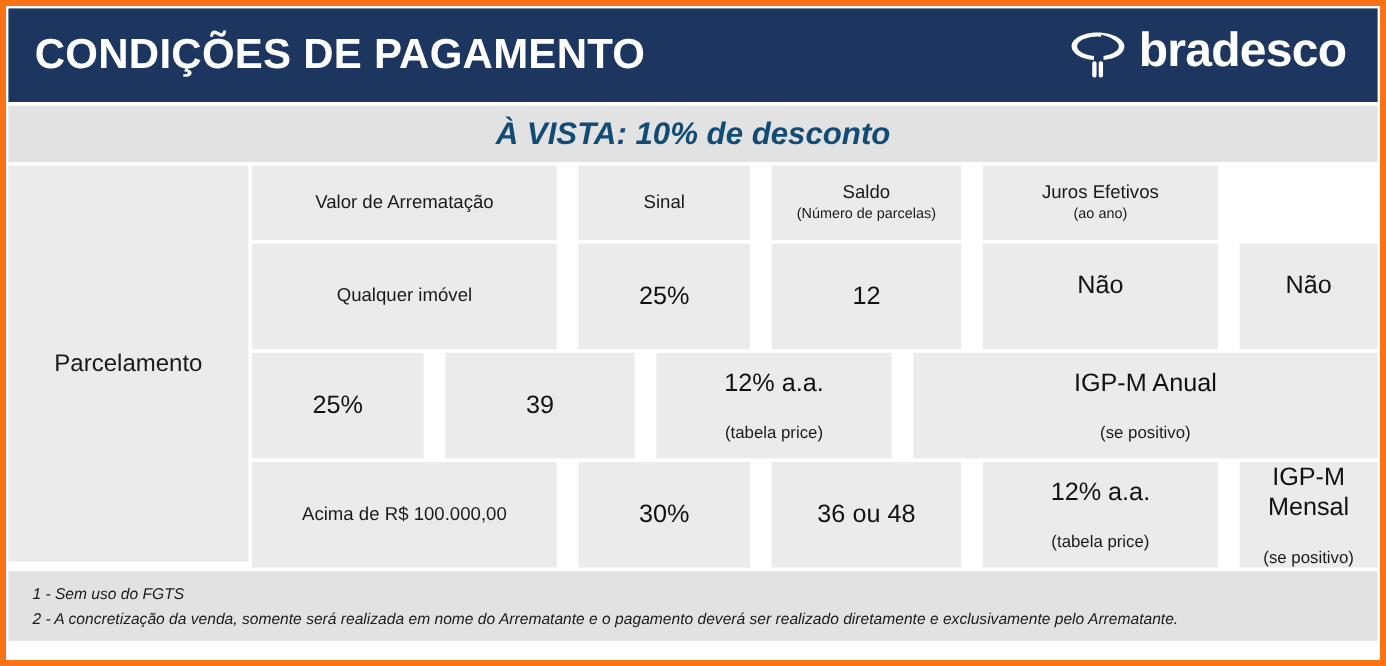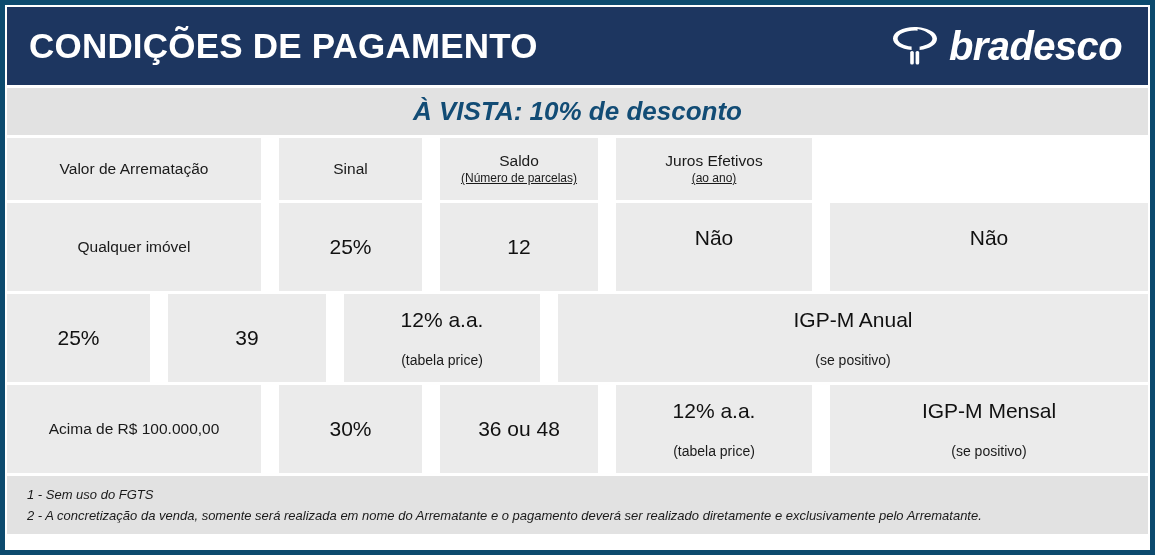--- a/index.html
+++ b/index.html
@@ -11,21 +11,21 @@
     font-family: "Liberation Sans", sans-serif;
     -webkit-font-smoothing: antialiased;
   }
 
   .sheet {
     position: relative;
     width: 1155px;
     height: 555px;
     box-sizing: border-box;
     background: #ffffff;
-    border: 5px solid #0c4a6e;
+    border: 5px solid #f97316;
     overflow: hidden;
   }
 
   
   .header-bar {
     position: relative;
     height: 78px;
     margin: 2px 2px 0 2px;
     background: #1d3660;
     display: flex;
@@ -36,23 +36,22 @@
   }
   .header-title {
     color: #ffffff;
     font-size: 35px;
     font-weight: bold;
     letter-spacing: 0.2px;
     white-space: nowrap;
   }
   .brand {
     display: flex;
-    align-items: center;
+    align-items: flex-start;
     gap: 8px;
-    font-style: italic;
   }
   .brand-symbol {
     width: 52px;
     height: 48px;
     display: block;
   }
   .brand-word {
     color: #ffffff;
     font-size: 40px;
     font-weight: bold;
@@ -127,21 +126,20 @@
   .head-main {
     font-size: 15.5px;
     color: #1a1a1a;
     line-height: 1.2;
   }
   .head-sub {
     font-size: 12px;
     color: #1a1a1a;
     line-height: 1.25;
     margin-top: 1px;
-    text-decoration: underline;
   }
 
   .cell-plain {
     font-size: 15.5px;
     color: #1a1a1a;
     line-height: 1.25;
   }
   .cell-strong {
     font-size: 21px;
     font-weight: normal;
@@ -188,20 +186,23 @@
       <div class="brand-word">bradesco</div>
     </div>
   </div>
 
   <div class="subtitle-band">
     <div class="subtitle-text">À VISTA: 10% de desconto</div>
   </div>
 
   <div class="table-wrap">
 
+    <div class="rowlabel-col">
+      <span class="rowlabel-text">Parcelamento</span>
+    </div>
 
     <div class="grid-col">
 
       <div class="trow thead-row">
         <div class="cell c1">
           <span class="head-main">Valor de Arrematação</span>
         </div>
         <div class="cell c2">
           <span class="head-main">Sinal</span>
         </div>

